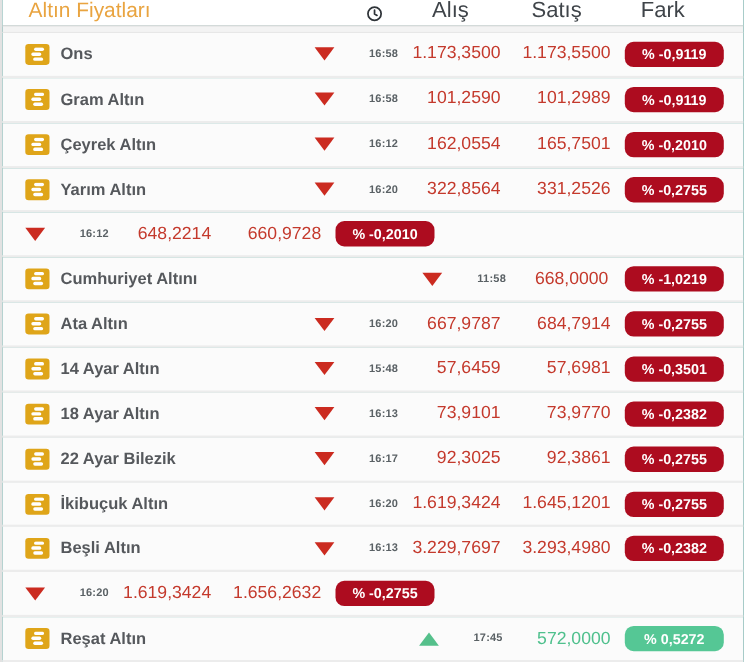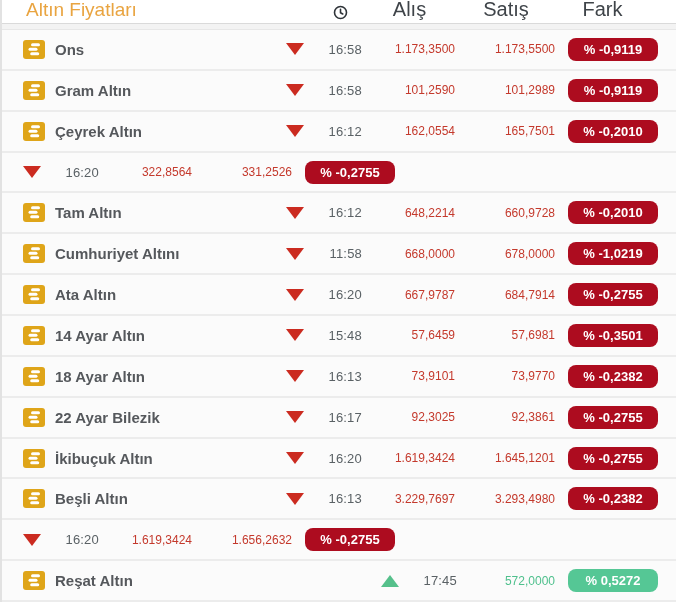--- a/index.html
+++ b/index.html
@@ -72,26 +72,26 @@
   .cell-arrow { width: 46px; display: flex; justify-content: center; }
   .tri {
     width: 0; height: 0;
     border-left: 9px solid transparent;
     border-right: 9px solid transparent;
   }
   .row.down .tri { border-top: 12px solid var(--tri-red, #cb2b20); }
   .row.up   .tri { border-bottom: 12px solid var(--tri-green, #55c08b); }
   .cell-time {
     width: 44px; text-align: right;
-    font-size: 13px; font-weight: 400; color: #5a6165;
+    font-size: 10px; font-weight: 700; color: #5a6165;
     letter-spacing: 0.2px;
   }
   .cell-buy, .cell-sell {
     text-align: right;
-    font-size: 12px;
+    font-size: 16px;
     color: var(--value-red, #c4392c);
     white-space: nowrap;
   }
   .cell-buy  { width: 95px; padding-right: 2px; }
   .cell-sell { width: 98px; padding-right: 0; }
   .row.up .cell-buy, .row.up .cell-sell { color: var(--value-green, #4fc08d); }
   .cell-diff {
     width: 121px;
     display: flex; justify-content: flex-end;
     padding-right: 18px;
@@ -195,43 +195,43 @@
       <span class="tri"></span>
     </div>
     <div class="cell-time">16:12</div>
     <div class="cell-buy">162,0554</div>
     <div class="cell-sell">165,7501</div>
     <div class="cell-diff">
       <span class="badge">% -0,2010</span>
     </div>
   </div>
       <div class="row down">
+    <div class="cell-name">
+      <span class="gold-icon">
+        <svg width="15" height="13" viewBox="0 0 15 13">
+          <g fill="#ffffff">
+            <rect x="4" y="0.2" width="9" height="3.1" rx="1.5"></rect>
+            <rect x="1.5" y="4.7" width="9" height="3.1" rx="1.5"></rect>
+            <rect x="3.2" y="9.2" width="9" height="3.1" rx="1.5"></rect>
+          </g>
+        </svg>
+      </span>
+      <span class="name-text">Yarım Altın</span>
+    </div>
     <div class="cell-arrow">
       <span class="tri"></span>
     </div>
     <div class="cell-time">16:20</div>
     <div class="cell-buy">322,8564</div>
     <div class="cell-sell">331,2526</div>
     <div class="cell-diff">
       <span class="badge">% -0,2755</span>
     </div>
   </div>
       <div class="row down">
-    <div class="cell-name">
-      <span class="gold-icon">
-        <svg width="15" height="13" viewBox="0 0 15 13">
-          <g fill="#ffffff">
-            <rect x="4" y="0.2" width="9" height="3.1" rx="1.5"></rect>
-            <rect x="1.5" y="4.7" width="9" height="3.1" rx="1.5"></rect>
-            <rect x="3.2" y="9.2" width="9" height="3.1" rx="1.5"></rect>
-          </g>
-        </svg>
-      </span>
-      <span class="name-text">Tam Altın</span>
-    </div>
     <div class="cell-arrow">
       <span class="tri"></span>
     </div>
     <div class="cell-time">16:12</div>
     <div class="cell-buy">648,2214</div>
     <div class="cell-sell">660,9728</div>
     <div class="cell-diff">
       <span class="badge">% -0,2010</span>
     </div>
   </div>
@@ -246,21 +246,20 @@
           </g>
         </svg>
       </span>
       <span class="name-text">Cumhuriyet Altını</span>
     </div>
     <div class="cell-arrow">
       <span class="tri"></span>
     </div>
     <div class="cell-time">11:58</div>
     <div class="cell-buy">668,0000</div>
-    <div class="cell-sell">678,0000</div>
     <div class="cell-diff">
       <span class="badge">% -1,0219</span>
     </div>
   </div>
       <div class="row down">
     <div class="cell-name">
       <span class="gold-icon">
         <svg width="15" height="13" viewBox="0 0 15 13">
           <g fill="#ffffff">
             <rect x="4" y="0.2" width="9" height="3.1" rx="1.5"></rect>

